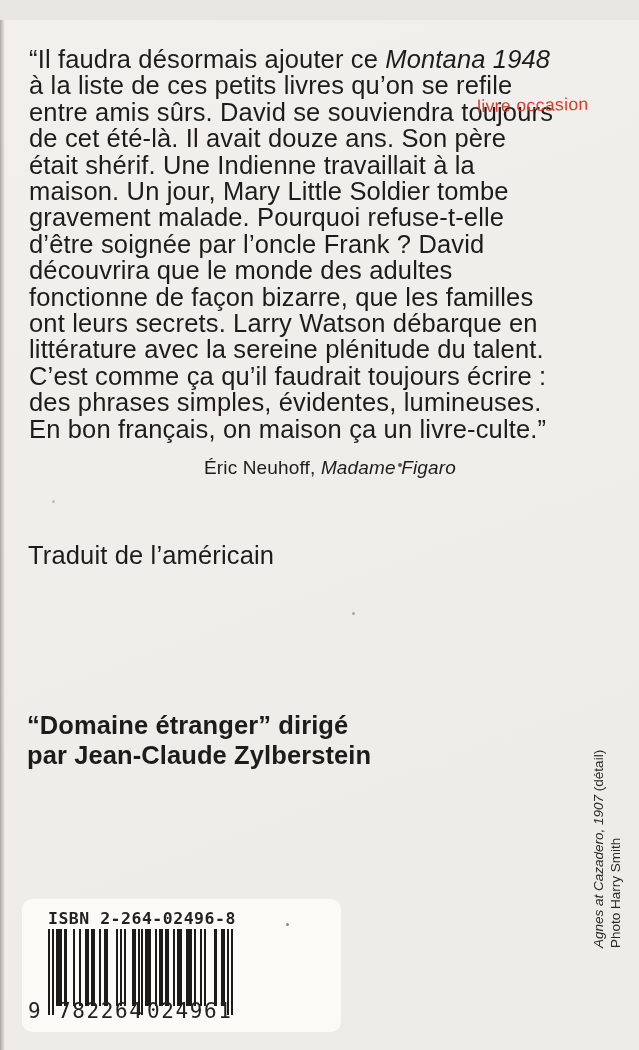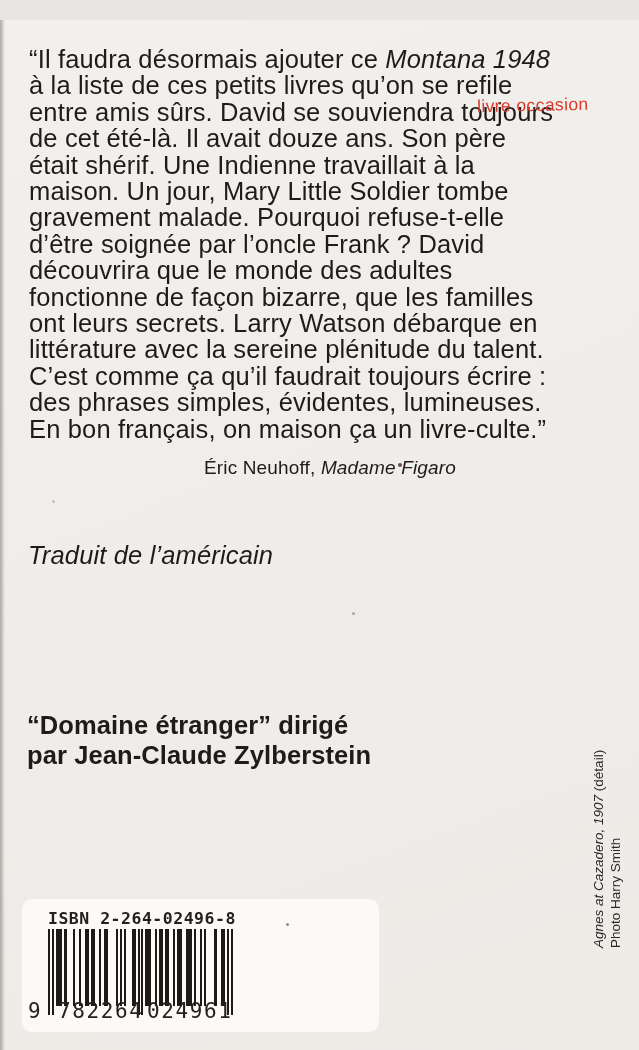--- a/index.html
+++ b/index.html
@@ -36,41 +36,41 @@
 
   .stamp {
     position:absolute; left:477px; top:75px;
     font-size:17.5px; letter-spacing:0.4px;
     transform:rotate(-1.2deg);
     white-space:nowrap;
   }
 
   .translator {
     position:absolute; left:28px; top:521px;
-    font-size:25.5px; line-height:29px; font-style:italic;
+    font-size:25.5px; line-height:29px; 
     letter-spacing:0.15px; white-space:nowrap;
   }
 
   .collection {
     position:absolute; left:27px; top:691px;
     font-size:25.5px; line-height:29.5px; font-weight:bold;
     letter-spacing:0.1px; white-space:nowrap;
   }
 
   .photo-credit {
     position:absolute; left:607px; top:818px; width:220px;
     transform:translate(-50%,-50%) rotate(-90deg);
     font-size:13.5px; line-height:16.5px;
     color:#2a2927; white-space:nowrap;
   }
 
   .barcode-label {
     position:absolute; left:22px; top:879px;
     width:319px; height:133px;
-    background:#fbfaf7; border-radius:10px;padding-left:38px;
+    background:#fbfaf7; border-radius:10px;
   }
   .isbn {
     position:absolute; left:26px; top:10px; width:185px;
     text-align:center;
     font-family:"DejaVu Sans Mono", monospace;
     font-size:16.5px; font-weight:bold; letter-spacing:0.5px;
     color:#232220; white-space:nowrap;
   }
   .bars {
     position:absolute; left:26px; top:30px;

